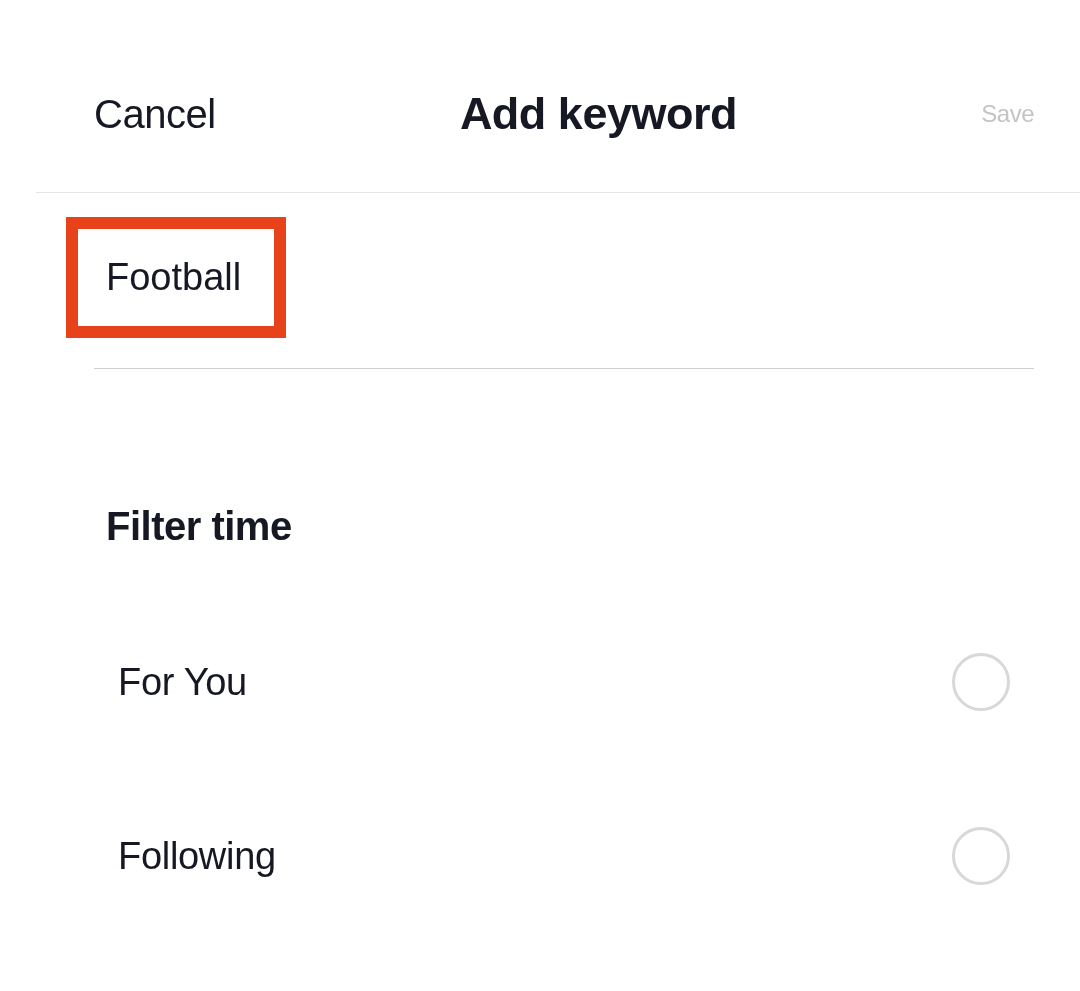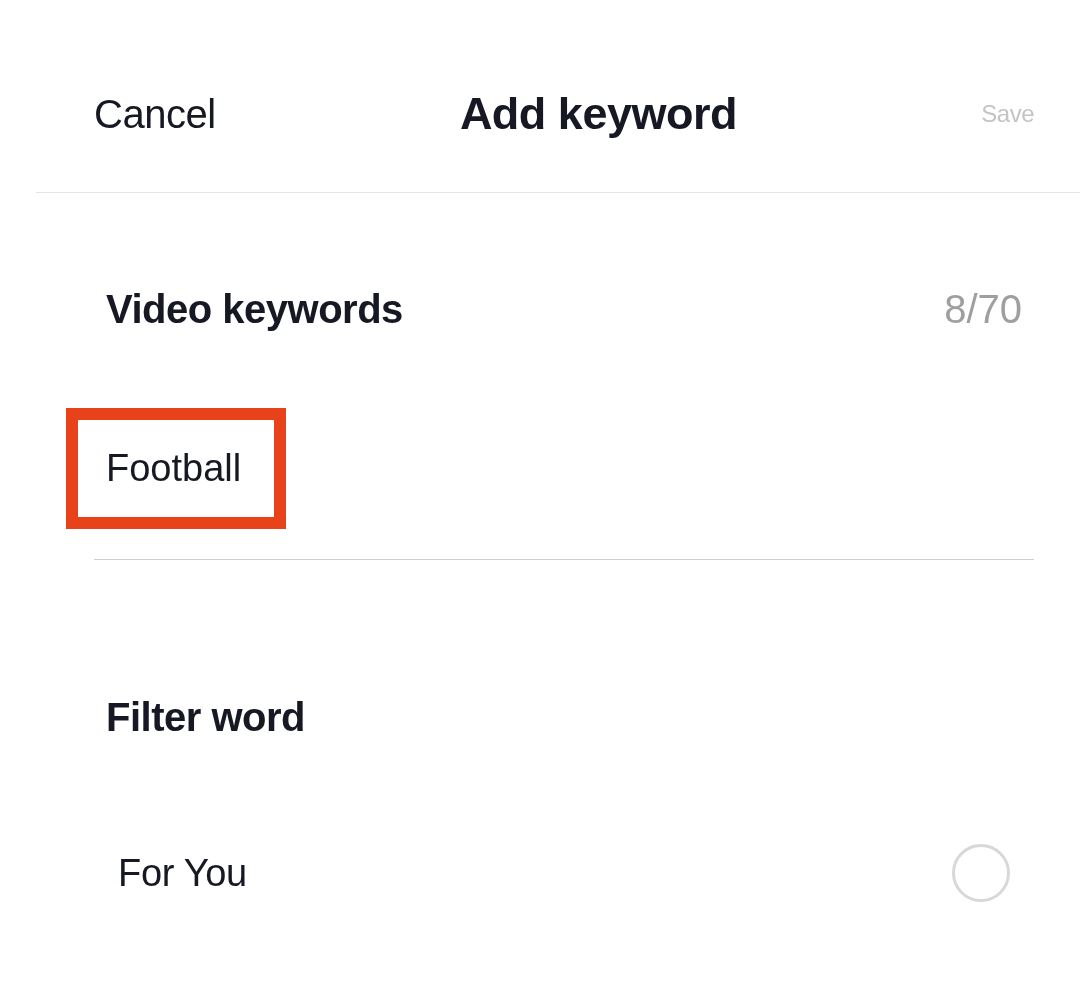--- a/index.html
+++ b/index.html
@@ -134,38 +134,35 @@
 </head>
 <body>
 
 <div class="header">
   <button class="cancel-btn">Cancel</button>
   <div class="header-title">Add keyword</div>
   <button class="save-btn">Save</button>
 </div>
 
 <div class="content">
-  <div class="section-header">
-    <div class="section-title">Video keywords</div>
-    <div class="counter">8/70</div>
-  </div>
 
   <div class="input-wrapper">
     <div class="highlight-box">
       <input type="text" class="keyword-input" value="Football" style="">
     </div>
   </div>
   <div class="input-underline"></div>
 
 
   <div class="filter-section">
-    <div class="filter-title">Filter word</div>
+    <div class="filter-title">Filter time</div>
 
     <div class="filter-option">
       <div class="filter-label">For You</div>
       <div class="radio-circle"></div>
     </div>
 
     <div class="filter-option">
+      <div class="filter-label">Following</div>
       <div class="radio-circle"></div>
     </div>
   </div>
 </div>
 
 </body></html>

